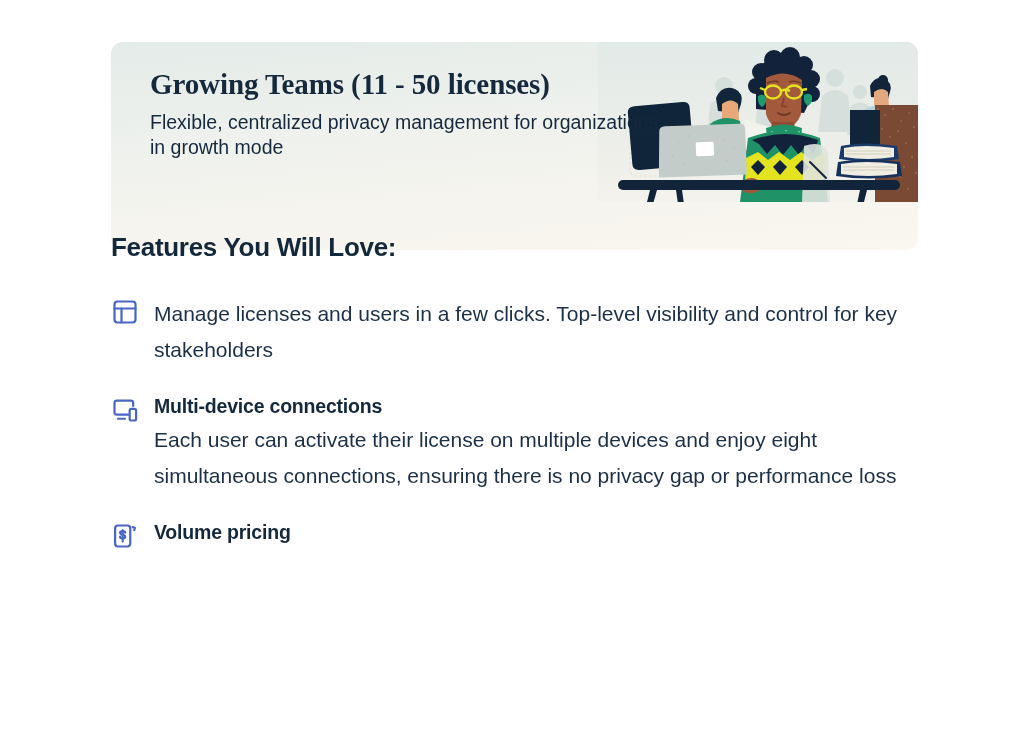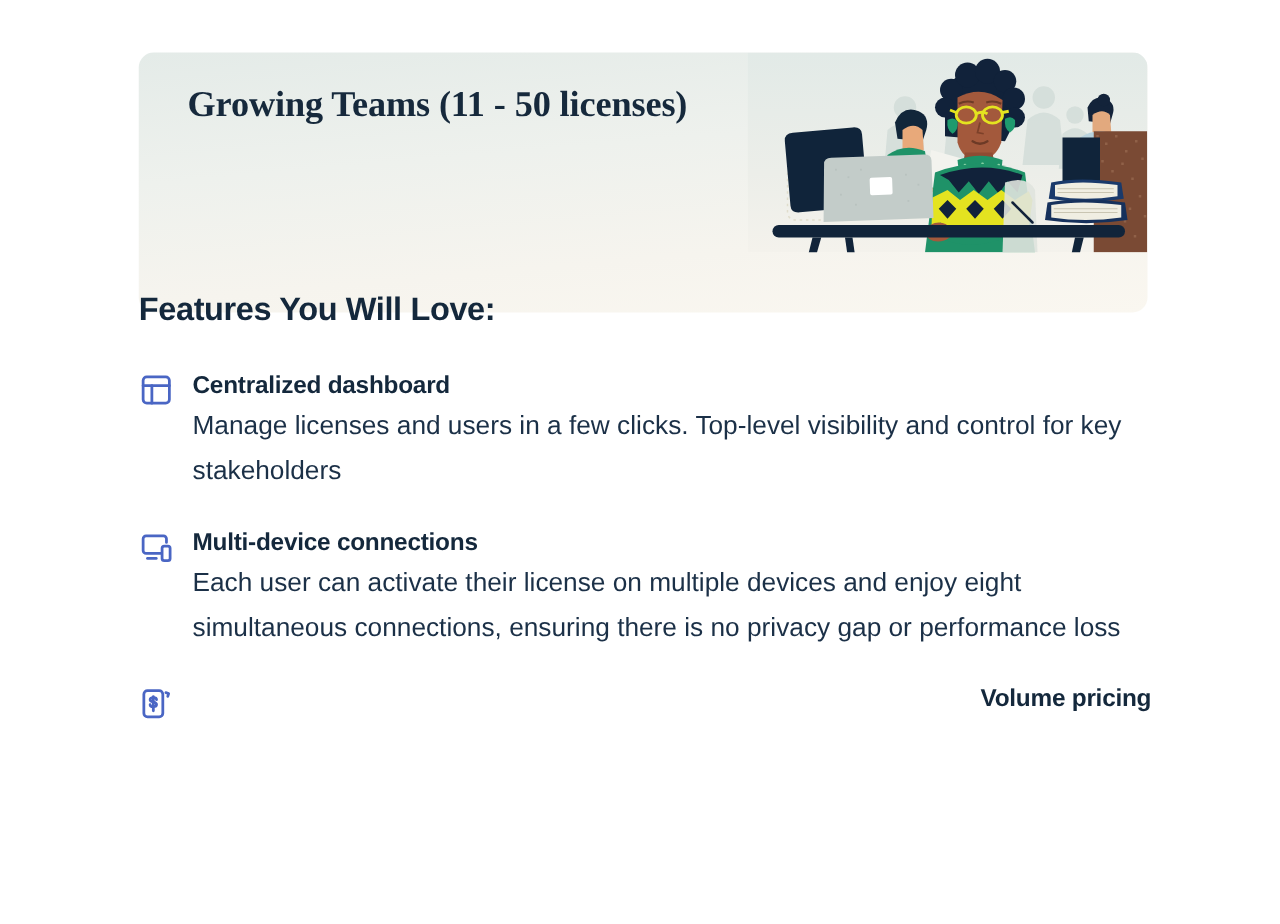--- a/index.html
+++ b/index.html
@@ -80,21 +80,21 @@
     position: absolute;
     left: 111px;
     top: 296px;
     width: 810px;
   }
   .feature {
     position: relative;
     padding-left: 43px;
     margin-bottom: 26px;
   }
-  .feature:last-child { margin-bottom: 16px; text-align: right; }
+  .feature:last-child { margin-bottom: 16px; }
 
   .feature-icon {
     position: absolute;
     left: 0;
     top: 2px;
     width: 28px;
     height: 28px;
   }
   .feature-icon svg { display: block; }
 
@@ -115,20 +115,21 @@
     max-width: 772px;
   }
 </style>
 </head>
 <body>
 
 <div class="banner">
 
   <div class="banner-text">
     <h1 class="banner-title">Growing Teams (11 - 50 licenses)</h1>
+    <p class="banner-sub">Flexible, centralized privacy management for organizations in growth mode</p>
   </div>
 
   <div class="illo">
     <svg width="320" height="160" viewBox="0 0 320 160" xmlns="http://www.w3.org/2000/svg">
       <defs>
         <linearGradient id="illoBg" x1="0" y1="0" x2="0" y2="1">
           <stop offset="0%" stop-color="#e2eae7"></stop>
           <stop offset="60%" stop-color="#eceee9"></stop>
           <stop offset="100%" stop-color="#f4f2ec"></stop>
         </linearGradient>
@@ -307,21 +308,20 @@
 <div class="feature-list">
 
   <div class="feature">
     <span class="feature-icon">
       <svg width="28" height="28" viewBox="0 0 24 24" fill="none" stroke="#4a66c4" stroke-width="1.9" stroke-linecap="round" stroke-linejoin="round">
         <rect x="3" y="3" width="18" height="18" rx="2.5"></rect>
         <line x1="3" y1="9" x2="21" y2="9"></line>
         <line x1="9" y1="9" x2="9" y2="21"></line>
       </svg>
     </span>
-    <h3 class="feature-title">Centralized dashboard</h3>
     <p class="feature-body">Manage licenses and users in a few clicks. Top-level visibility and control for key stakeholders</p>
   </div>
 
   <div class="feature">
     <span class="feature-icon">
       <svg width="28" height="28" viewBox="0 0 24 24" fill="none" stroke="#4a66c4" stroke-width="1.9" stroke-linecap="round" stroke-linejoin="round">
         <path d="M15.5 16H5a2 2 0 0 1-2-2V6a2 2 0 0 1 2-2h12a2 2 0 0 1 2 2v2.5"></path>
         <path d="M6 19.5h6"></path>
         <rect x="16" y="11" width="5.5" height="10" rx="1.5" fill="#ffffff"></rect>
       </svg>

